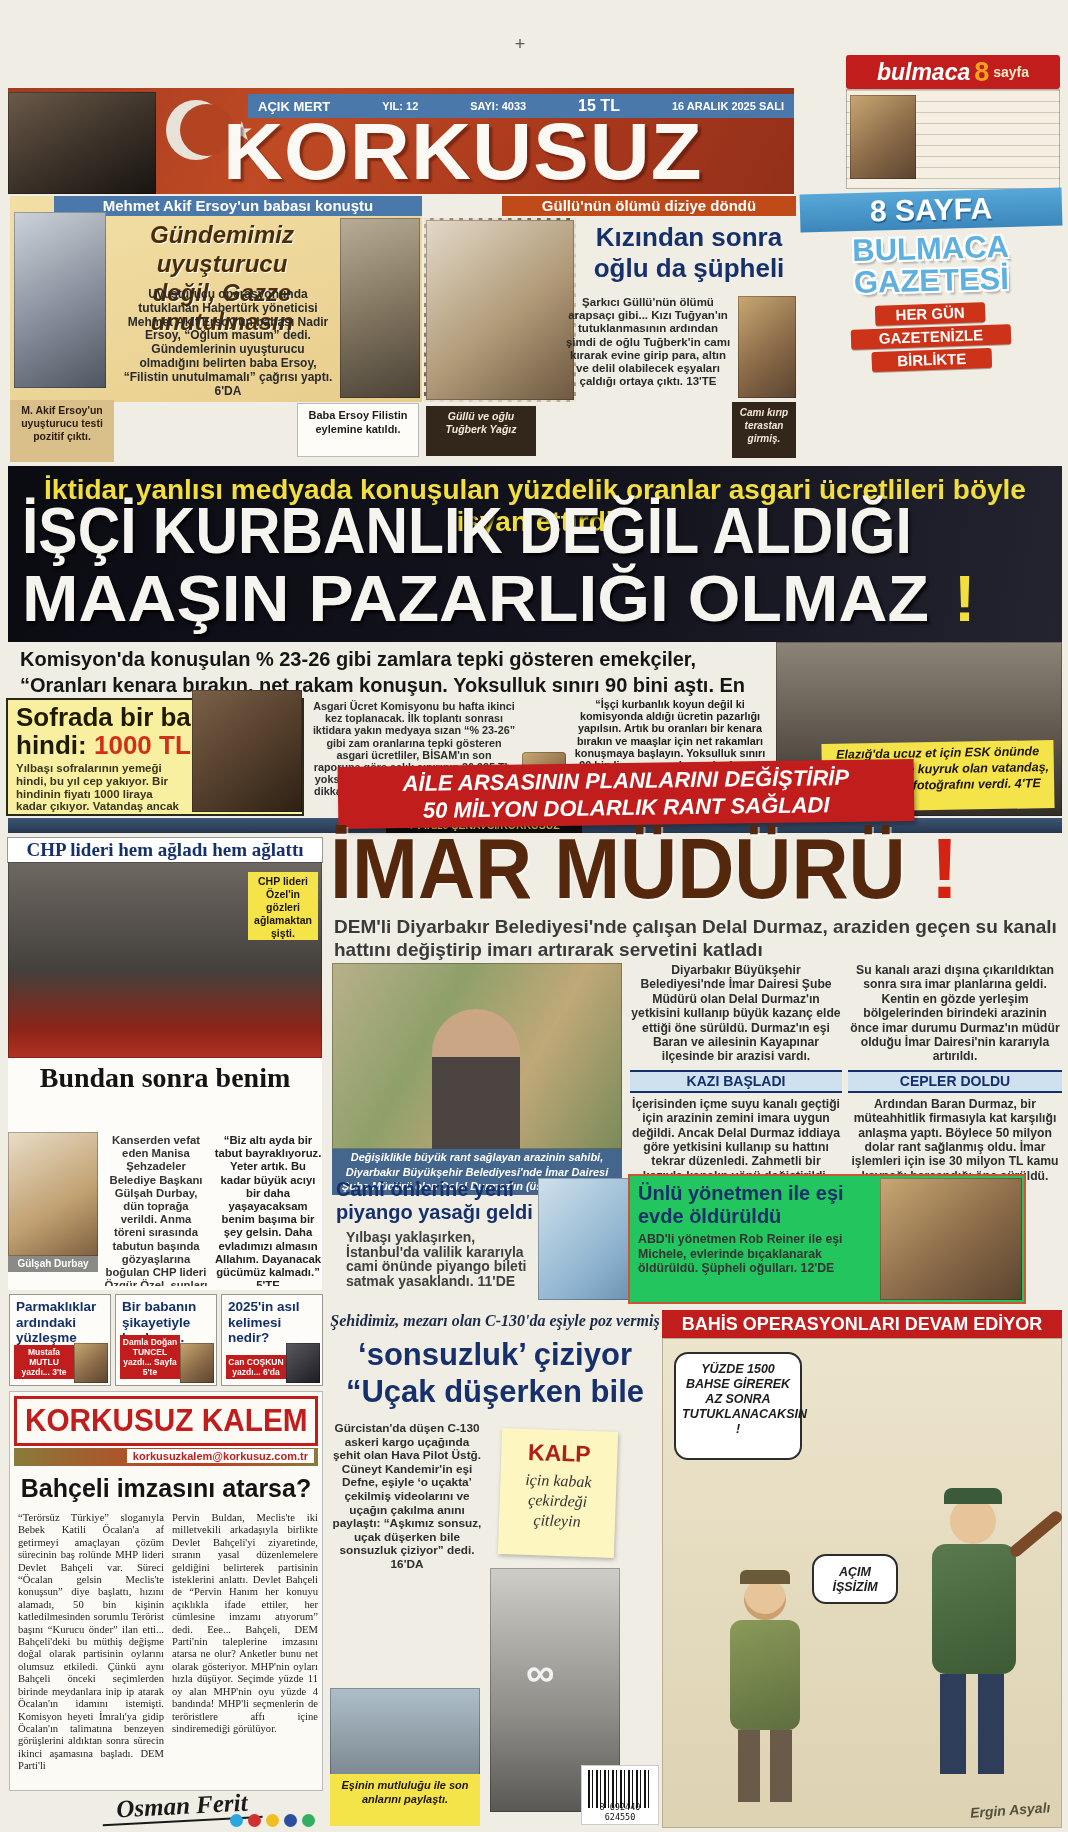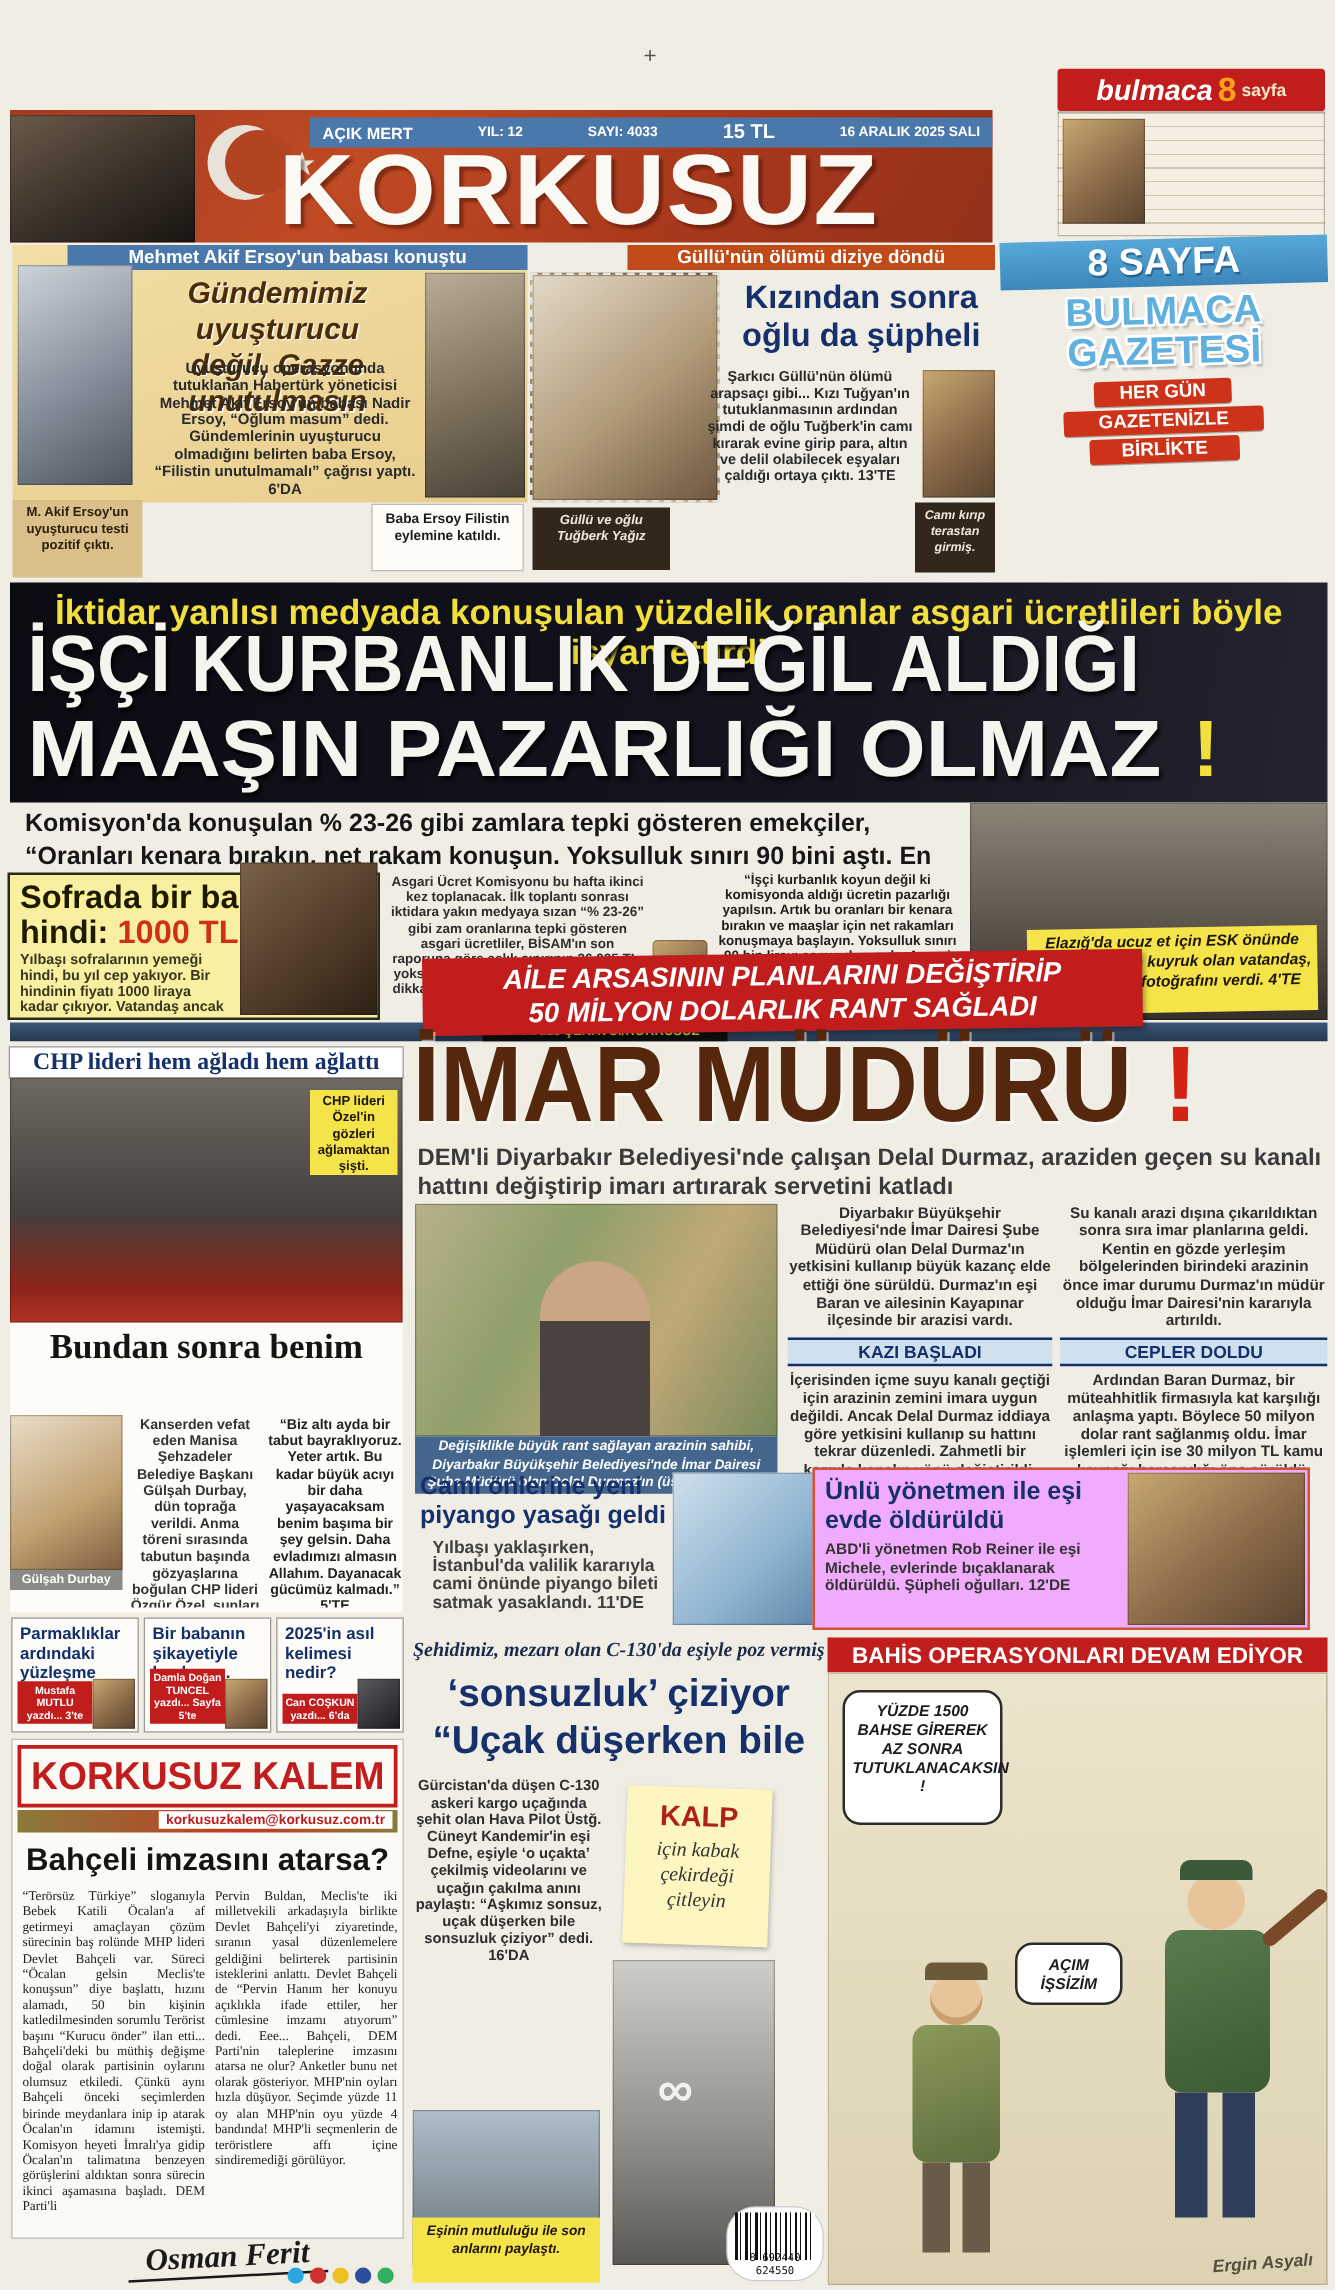--- a/index.html
+++ b/index.html
@@ -217,42 +217,42 @@
     <span style="width:13px;height:13px;border-radius:50%;background:#2b4e9e;display:inline-block;"></span>
     <span style="width:13px;height:13px;border-radius:50%;background:#30b060;display:inline-block;"></span>
   </div>
 
   <div class="abs" style="left:330px;top:1174px;width:330px;height:130px;">
     <div class="abs navy" style="left:6px;top:4px;width:200px;font-weight:800;font-size:20px;line-height:23px;">Cami önlerine yeni piyango yasağı geldi</div>
     <div class="abs" style="left:16px;top:56px;width:196px;height:68px;font-size:14px;line-height:14.5px;font-weight:600;color:#404040;overflow:hidden;">Yılbaşı yaklaşırken, İstanbul'da valilik kararıyla cami önünde piyango bileti satmak yasaklandı. 11'DE</div>
     <div class="photo ph-blue" style="left:208px;top:4px;width:118px;height:122px;"></div>
   </div>
 
-  <div class="abs" style="left:650px;top:1174px;width:398px;height:130px;background:#f0abfc;border:2px solid #cc5533;box-sizing:border-box;">
+  <div class="abs" style="left:628px;top:1174px;width:398px;height:130px;background:#22c55e;border:2px solid #cc5533;box-sizing:border-box;">
     <div class="abs navy" style="left:8px;top:6px;width:236px;font-weight:800;font-size:20px;line-height:23px;">Ünlü yönetmen ile eşi evde öldürüldü</div>
     <div class="abs" style="left:8px;top:56px;width:234px;height:66px;font-size:12.3px;line-height:14.5px;font-weight:600;color:#333;overflow:hidden;">ABD'li yönetmen Rob Reiner ile eşi Michele, evlerinde bıçaklanarak öldürüldü. Şüpheli oğulları. 12'DE</div>
     <div class="photo ph-warm" style="left:250px;top:2px;width:142px;height:122px;"></div>
   </div>
 
   <div class="abs" style="left:330px;top:1310px;width:330px;height:518px;">
     <div class="abs serif" style="left:0;top:2px;width:330px;text-align:center;font-style:italic;font-weight:700;font-size:16px;color:#1c2a4a;">Şehidimiz, mezarı olan C-130'da eşiyle poz vermiş</div>
     <div class="abs navy" style="left:0;top:26px;width:330px;text-align:center;font-weight:800;font-size:31px;line-height:37px;">
       <div>‘sonsuzluk’ çiziyor</div>
       <div>“Uçak düşerken bile</div>
     </div>
     <div class="abs" style="left:2px;top:112px;width:150px;height:256px;font-size:11.8px;line-height:13.6px;font-weight:600;color:#2e2e2e;text-align:center;overflow:hidden;">Gürcistan'da düşen C-130 askeri kargo uçağında şehit olan Hava Pilot Üstğ. Cüneyt Kandemir'in eşi Defne, eşiyle ‘o uçakta’ çekilmiş videolarını ve uçağın çakılma anını paylaştı: “Aşkımız sonsuz, uçak düşerken bile sonsuzluk çiziyor” dedi. 16'DA</div>
     <div class="abs" style="left:170px;top:120px;width:116px;height:126px;background:#fdf6c0;box-shadow:1px 2px 4px rgba(0,0,0,.25);transform:rotate(2deg);text-align:center;padding-top:10px;box-sizing:border-box;">
       <div style="font-weight:800;font-size:23px;color:#b02018;">KALP</div>
       <div class="serif" style="font-style:italic;font-size:16px;line-height:20px;color:#333;padding:4px 8px;">için kabak çekirdeği çitleyin</div>
     </div>
     <div class="photo ph-gray" style="left:160px;top:258px;width:130px;height:244px;"></div>
     <div class="abs" style="left:196px;top:340px;color:#f2f2f2;font-size:40px;font-weight:700;">∞</div>
     <div class="photo ph-sky" style="left:0;top:378px;width:150px;height:124px;"></div>
     <div class="abs cap-yellow" style="left:0;top:464px;width:150px;height:52px;font-size:11px;line-height:14px;padding:4px 3px;box-sizing:border-box;">Eşinin mutluluğu ile son anlarını paylaştı.</div>
-    <div class="abs" style="left:252px;top:456px;width:76px;height:58px;background:#fff;box-shadow:0 0 0 1px #ccc;border-radius:22px;">
+    <div class="abs" style="left:252px;top:456px;width:76px;height:58px;background:#fff;box-shadow:0 0 0 1px #ccc;">
       <div style="position:absolute;left:6px;top:4px;right:6px;height:38px;background:repeating-linear-gradient(90deg,#111 0 2px,#fff 2px 4px,#111 4px 5px,#fff 5px 8px);"></div>
       <div style="position:absolute;left:0;bottom:2px;width:100%;text-align:center;font-size:8.5px;font-family:'DejaVu Sans Mono',monospace;color:#111;">8 692440 624550</div>
     </div>
   </div>
 
   <div class="abs" style="left:662px;top:1310px;width:400px;height:518px;">
     <div class="abs redbox" style="left:0;top:0;width:400px;height:28px;font-weight:800;font-size:18px;line-height:28px;text-align:center;">BAHİS OPERASYONLARI DEVAM EDİYOR</div>
     <div class="abs" style="left:0;top:28px;width:400px;height:490px;background:linear-gradient(180deg,#ece4cc,#ddd2b2);box-shadow:inset 0 0 0 1px #b8ae90;overflow:hidden;">
       <div class="bubble" style="left:12px;top:14px;width:128px;height:108px;font-size:12.5px;line-height:15px;padding:8px 6px;box-sizing:border-box;">YÜZDE 1500 BAHSE GİREREK AZ SONRA TUTUKLANACAKSIN !</div>
       <div class="bubble" style="left:150px;top:216px;width:86px;height:50px;font-size:12.5px;line-height:15px;padding:9px 4px;box-sizing:border-box;">AÇIM İŞSİZİM</div>

